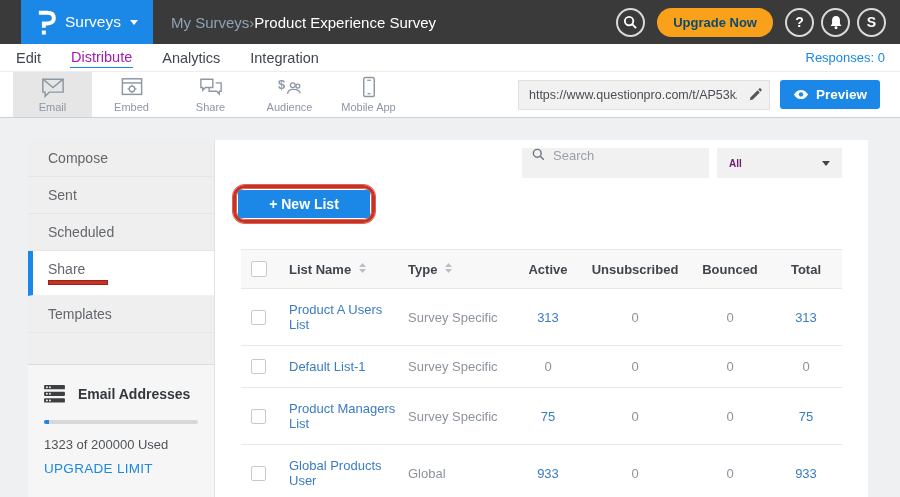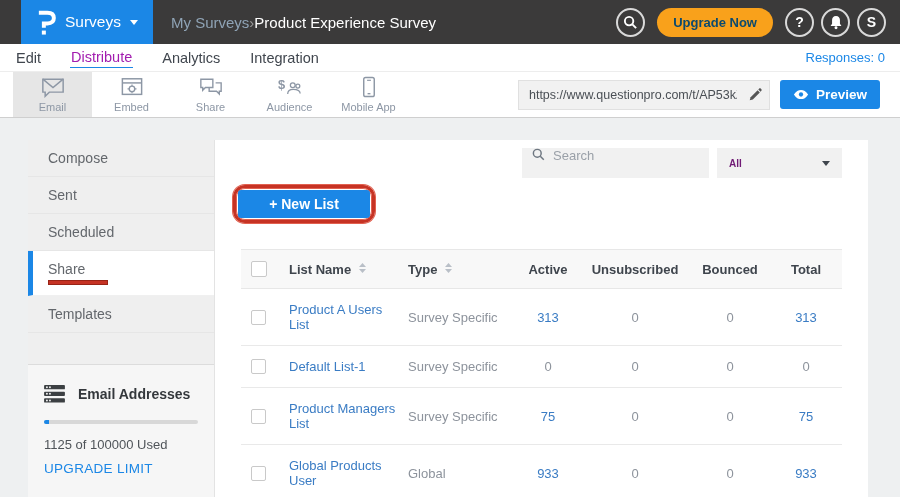--- a/index.html
+++ b/index.html
@@ -270,21 +270,21 @@
                 <circle cx="3" cy="16.3" r="1"></circle>
                   <circle cx="6.2" cy="16.3" r="1"></circle>
               </g>
             </svg>
           </span>
           <span>Email Addresses</span>
         </div>
         <div class="es-progress">
           <div class="es-fill"></div>
         </div>
-        <div class="es-usage">1125 of 100000 Used</div>
+        <div class="es-usage">1323 of 200000 Used</div>
         <div class="es-upgrade">UPGRADE LIMIT</div>
       </div>
     </aside>
 
     <main class="main">
       <div class="main-toprow">
         <div class="search-box">
           <span style="line-height:0">
             <svg width="13" height="13" viewBox="0 0 16 16">
               <circle cx="6.5" cy="6.5" r="4.8" fill="none" stroke="#6d7680" stroke-width="1.8"></circle>

